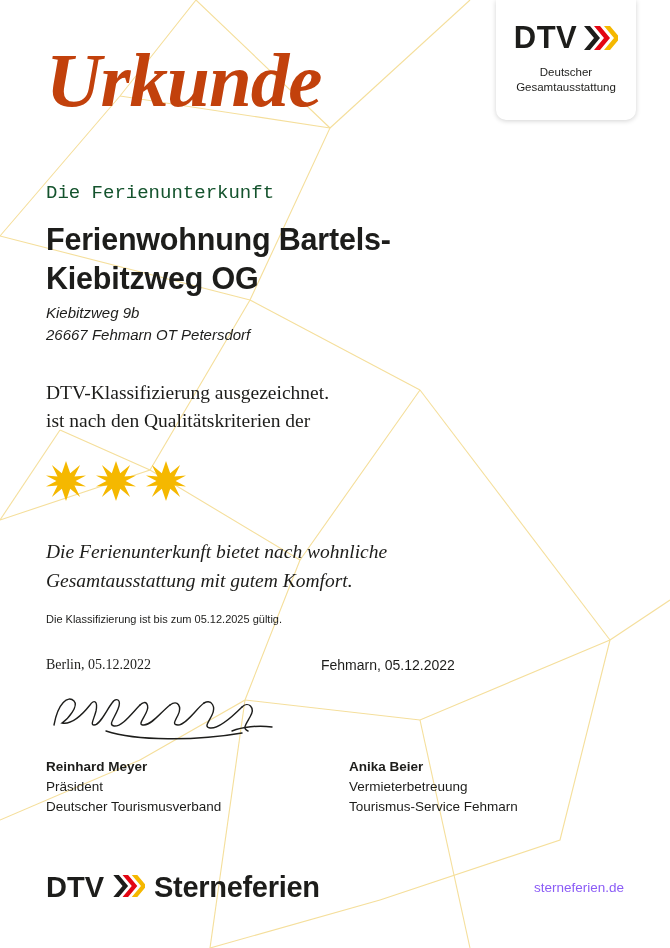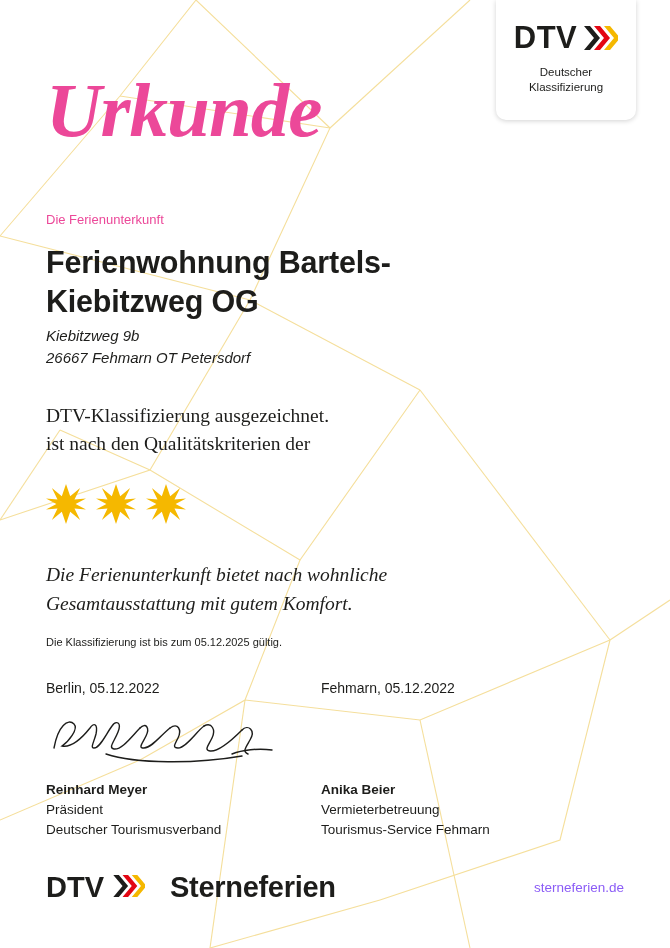--- a/index.html
+++ b/index.html
@@ -77,32 +77,32 @@
     position: relative;
     z-index: 3;
     padding: 0 46px;
   }
 
   .title {
     font-family: "Liberation Serif", serif;
     font-style: italic;
     font-weight: bold;
     font-size: 77px;
-    color: #ec4899;
+    color: #c2410c;
     line-height: 1;
     margin: 0;
-    padding-top: 72px;
+    padding-top: 42px;
     letter-spacing: -1px;
   }
 
   .intro {
-    font-family: Liberation Sans, sans-serif;
-    font-size: 13px;
+    font-family: Liberation Mono, monospace;
+    font-size: 19px;
     margin-top: 63px;
-    color: #ec4899;
+    color: #14532d;
   }
 
   .object-name {
     font-family: "Liberation Sans", sans-serif;
     font-weight: bold;
     font-size: 30.5px;
     line-height: 1.28;
     margin-top: 16px;
     max-width: 470px;
     letter-spacing: -0.2px;
@@ -142,32 +142,33 @@
   .validity {
     font-size: 11px;
     margin-top: 17px;
   }
 
   .dates {
     display: flex;
     margin-top: 32px;
     font-size: 14px;
   }
-  .dates .col-left { width: 275px; }
+  .dates .col-left { width: 275px; font-family: Liberation Serif, serif; }
 
   .signature-area {
     height: 72px;
     margin-top: 12px;
     position: relative;
   }
 
   .signers {
     display: flex;
     font-size: 13.5px;
     line-height: 1.5;
+    gap: 28px;
   }
   .signers .col-left { width: 275px; }
   .signer-name { font-weight: bold; }
 
   
   .footer {
     position: absolute;
     left: 46px;
     right: 46px;
     bottom: 46px;
@@ -187,21 +188,20 @@
     letter-spacing: 0px;
     color: #1d1d1b;
     line-height: 1;
   }
   .footer-word {
     font-weight: bold;
     font-size: 29px;
     color: #1d1d1b;
     line-height: 1;
     letter-spacing: -0.3px;
-    margin-left: 16px;
   }
   .footer-url {
     font-size: 13.5px;
     color: #8b5cf6;
   }
 </style>
 </head>
 <body>
 
 <svg id="bg-lines" viewBox="0 0 670 948" preserveAspectRatio="none">
@@ -234,21 +234,21 @@
     <span class="chevrons">
       <svg width="34" height="26" viewBox="0 0 34 26">
         <path d="M0 1 L10 13 L0 25 L6 25 L16 13 L6 1 Z" fill="#1d1d1b"></path>
         <path d="M10 1 L20 13 L10 25 L16 25 L26 13 L16 1 Z" fill="#e30613"></path>
         <path d="M20 1 L30 13 L20 25 L26 25 L36 13 L26 1 Z" fill="#f5b800"></path>
       </svg>
     </span>
   </div>
   <div class="logo-sub">
     <div>Deutscher</div>
-    <div>Klassifizierung</div>
+    <div>Gesamtausstattung</div>
   </div>
 </div>
 
 <div class="sheet">
 
   <h1 class="title">Urkunde</h1>
 
   <div class="intro">Die Ferienunterkunft</div>
 
   <div class="object-name">Ferienwohnung Bartels-Kiebitzweg OG</div>

